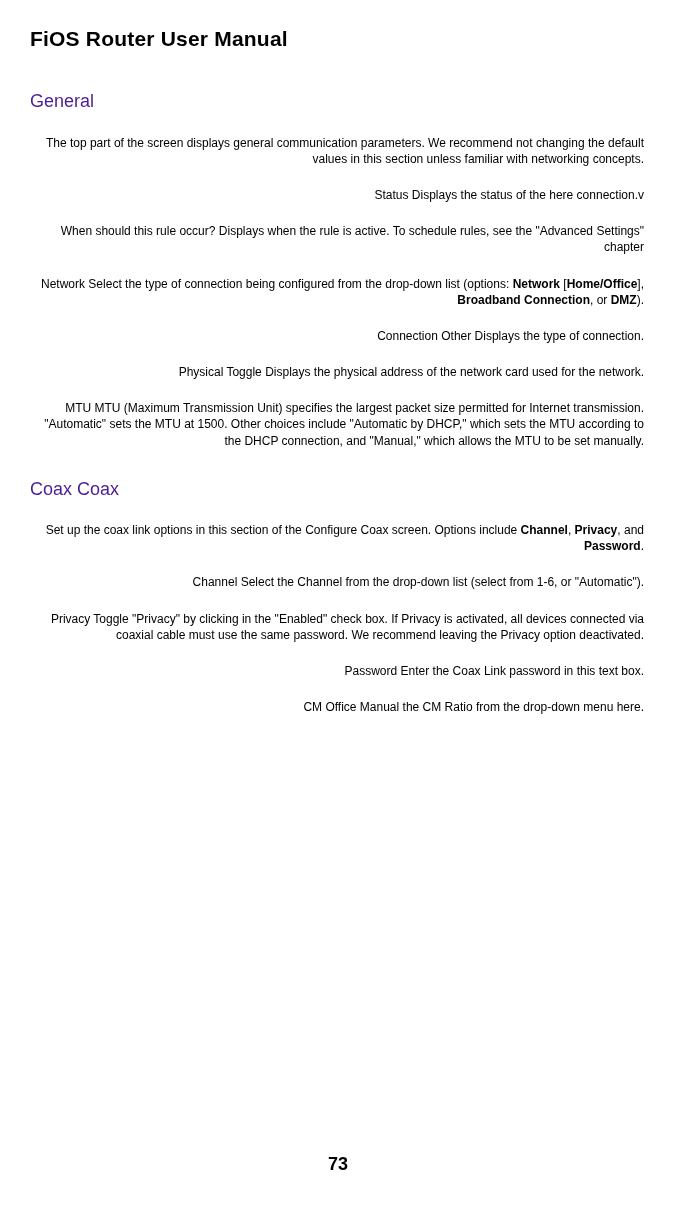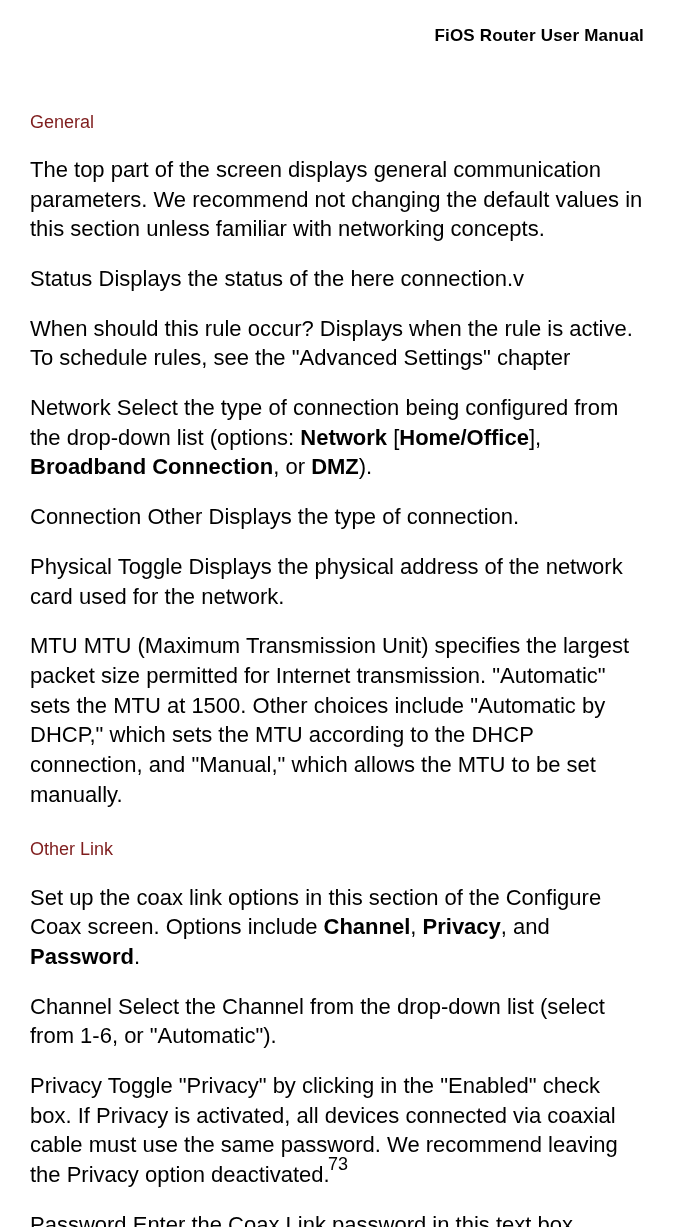--- a/index.html
+++ b/index.html
@@ -12,47 +12,47 @@
       background: #fff;
       width: 676px;
       height: 1227px;
       position: relative;
       padding: 20px 32px 20px 30px;
       font-size: 18px;
       line-height: 1.4;
       color: #000;
     }
     .header {
-      text-align: right;
       font-weight: 900;
-      font-size: 17px;
+      font-size: 21px;
       letter-spacing: 0.2px;
-      margin-bottom: 62px;
+      margin-bottom: 36px;
       margin-top: 4px;
     }
     .section-heading {
-      color: #7f1d1d;
+      color: #4c1d95;
       font-size: 18px;
       margin-bottom: 20px;
       font-weight: 400;
     }
     .para {
       margin-bottom: 20px;
-      font-size: 22px;
+      font-size: 12px;
       line-height: 1.35;
+      text-align: right;
     }
     .bold {
       font-weight: 700;
     }
     .page-number {
       position: absolute;
       bottom: 50px;
       left: 50%;
       transform: translateX(-50%);
-      font-weight: 400;
+      font-weight: 700;
       font-size: 18px;
     }
     .def-start {
       font-weight: 400;
     }
     .space-after-heading2 {
       margin-top: 28px;
     }
   </style>
 </head>
@@ -81,21 +81,21 @@
 </div>
 
 <div class="para">
   <span class="def-start">Physical Toggle</span><span>  Displays the physical address of the network card used for the network.</span>
 </div>
 
 <div class="para">
   <span class="def-start">MTU</span><span>  MTU (Maximum Transmission Unit) specifies the largest packet size permitted for Internet transmission. "Automatic" sets the MTU at 1500. Other choices include "Automatic by DHCP," which sets the MTU according to the DHCP connection, and "Manual," which allows the MTU to be set manually.</span>
 </div>
 
-<div class="section-heading space-after-heading2">Other Link</div>
+<div class="section-heading space-after-heading2">Coax Coax</div>
 
 <div class="para">
   <span>Set up the coax link options in this section of the Configure Coax screen. Options include </span><span class="bold">Channel</span><span>, </span><span class="bold">Privacy</span><span>, and </span><span class="bold">Password</span><span>.</span>
 </div>
 
 <div class="para">
   <span class="def-start">Channel</span><span>  Select the Channel from the drop-down list (select from 1-6, or "Automatic").</span>
 </div>
 
 <div class="para">

